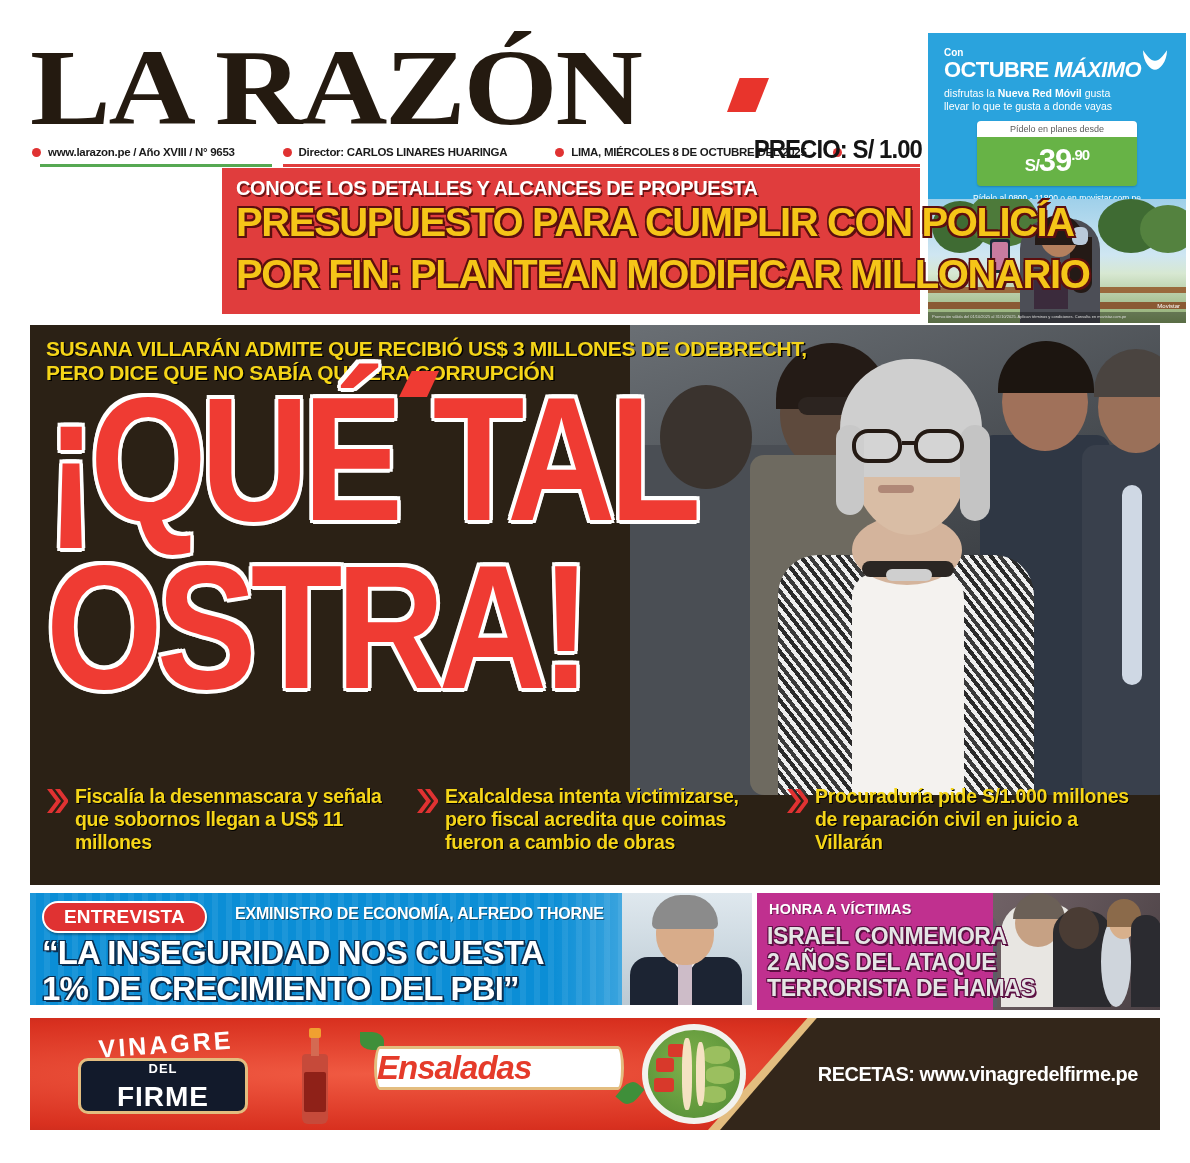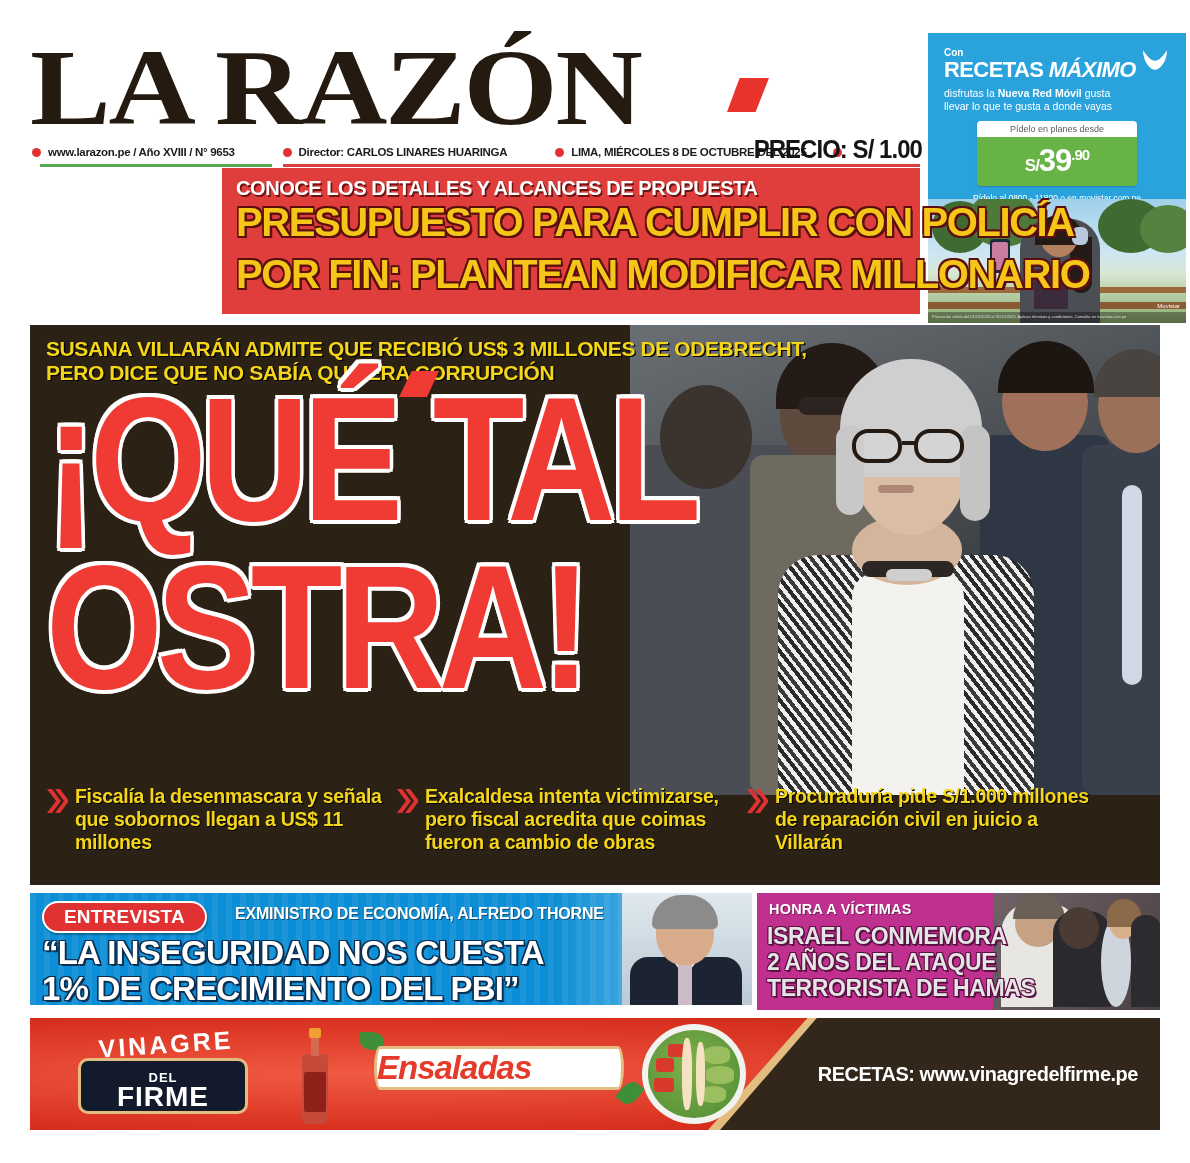--- a/index.html
+++ b/index.html
@@ -144,21 +144,21 @@
   }
   .bt-line.l2{ margin-top:40px; }
   .bt-tick{
     position:absolute; left:353px; top:-12px; width:40px; height:26px; background:#ef3b33;
     clip-path:polygon(32% 0%, 100% 0%, 70% 100%, 0% 100%);
     border:0;
   }
 
   .bullets{
     position:absolute; left:16px; bottom:8px; width:1100px; height:92px;
-    display:flex; z-index:7;
+    display:flex; gap:20px; z-index:7;
   }
   .bullet{ display:flex; gap:7px; width:350px; }
   .b-arrow{ flex:none; width:22px; height:26px; margin-top:3px; }
   .b-text{
     color:#f5d518; font-size:19.5px; font-weight:700; line-height:23px; letter-spacing:-0.3px;
     text-shadow:1px 1px 0 #000;
   }
 
   
   .entrevista{
@@ -233,21 +233,21 @@
   .vg-logo{
     position:absolute; left:38px; top:14px; width:190px; height:84px;
   }
   .vg-vin{
     position:absolute; left:8px; top:-2px; width:180px; color:#ffffff; font-size:25px; font-weight:800;
     letter-spacing:3px; text-align:center; transform:rotate(-4deg);
   }
   .vg-plate{
     position:absolute; left:10px; top:26px; width:170px; height:56px; background:#121a2b;
     border:3px solid #e3bd7f; border-radius:10px;
-    display:flex; flex-direction:column; align-items:center; justify-content:flex-end;
+    display:flex; flex-direction:column; align-items:center; justify-content:space-between;
   }
   .vg-del{ color:#ffffff; font-size:13px; font-weight:800; letter-spacing:1px; margin-bottom:-2px; }
   .vg-firme{ color:#ffffff; font-size:28px; font-weight:800; letter-spacing:1px; line-height:28px; }
   .vg-bottle{ position:absolute; left:268px; top:10px; width:34px; height:96px; }
   .vg-bot-body{ position:absolute; left:4px; top:26px; width:26px; height:70px; background:#c64a3a; border-radius:4px 4px 6px 6px; }
   .vg-bot-neck{ position:absolute; left:13px; top:8px; width:8px; height:20px; background:#d46a52; }
   .vg-bot-cap{ position:absolute; left:11px; top:0px; width:12px; height:10px; background:#f0a030; border-radius:2px; }
   .vg-bot-lbl{ position:absolute; left:6px; top:44px; width:22px; height:40px; background:#8f2118; border-radius:2px; }
   .vg-ribbon{
     position:absolute; left:344px; top:28px; width:250px; height:44px;
@@ -289,21 +289,21 @@
   </div>
   <div class="rule-g"></div>
   <div class="rule-r"></div>
 
   <div class="movistar">
     <div class="mv-top">
       <svg class="mv-logo" viewBox="0 0 40 34">
         <path d="M4 4 C4 20, 14 30, 20 30 C26 30, 36 20, 36 4 C30 12, 26 18, 20 18 C14 18, 10 12, 4 4 Z" fill="#ffffff"></path>
       </svg>
       <div class="mv-con">Con</div>
-      <div class="mv-title"><span>RECETAS</span> <i>MÁXIMO</i></div>
+      <div class="mv-title"><span>OCTUBRE</span> <i>MÁXIMO</i></div>
       <div class="mv-sub">
         <span>disfrutas la</span>
         <b>Nueva Red Móvil</b>
         <span>gusta</span><br>
         <span>llevar lo que te gusta a donde vayas</span>
       </div>
       <div class="mv-badge">
         <div class="mv-badge-top">Pídelo en planes desde</div>
         <div class="mv-badge-bot"><span class="cur">S/</span><span>39</span><sup>.90</sup></div>
       </div>

